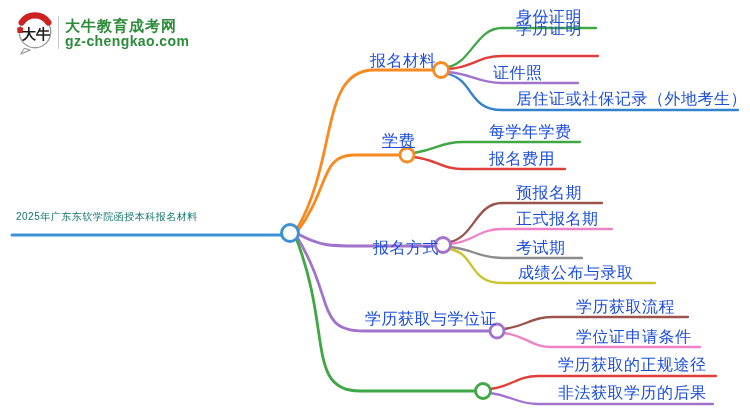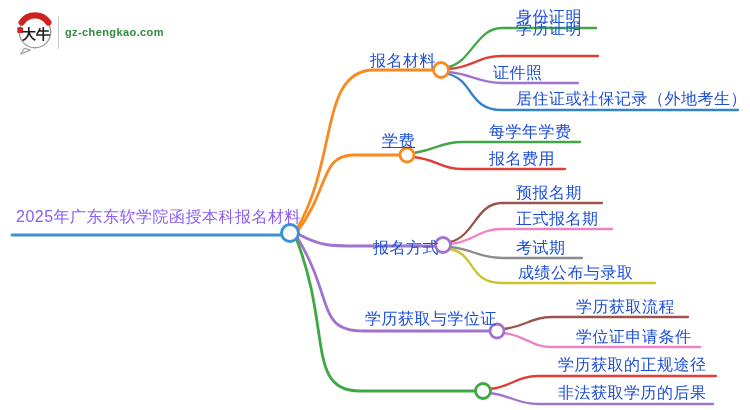--- a/index.html
+++ b/index.html
@@ -6,27 +6,27 @@
   body{
     width:750px;height:410px;background:#ffffff;overflow:hidden;
     font-family:"Liberation Sans","DejaVu Sans",sans-serif;
   }
   .canvas{position:relative;width:750px;height:410px;background:#fff;}
   .mindmap-svg{position:absolute;left:0;top:0;}
   .label{
     position:absolute;color:#1d4ed8;font-size:16px;line-height:18px;
     white-space:nowrap;letter-spacing:0.5px;
   }
-  .root-label{font-size:16px;color:#8b5cf6;}
+  .root-label{font-size:10px;color:#0f766e;}
   
   .logo{position:absolute;left:14px;top:9px;display:flex;align-items:center;}
   .logo-icon{width:42px;height:46px;}
   .logo-divider{width:1px;height:33px;background:#c9c9c9;margin:0 6px 0 2px;}
   .logo-title{font-weight:bold;font-size:15px;letter-spacing:1px;line-height:19px;}
-  .logo-sub{font-weight:bold;font-size:11px;letter-spacing:0.4px;line-height:13px;}
+  .logo-sub{font-weight:bold;font-size:14px;letter-spacing:0.4px;line-height:13px;}
 </style>
 </head>
 <body>
 
 <div class="canvas">
 
   <svg class="mindmap-svg" width="750" height="410" viewBox="0 0 750 410">
     <g fill="none" stroke-linecap="round" stroke-linejoin="round">
 
       <path d="M 12 235 L 281 235" stroke-width="3" stroke="#3b93d6"></path>
@@ -94,17 +94,18 @@
   <div class="logo">
     <svg class="logo-icon" viewBox="0 0 44 48">
       <circle cx="22" cy="24" r="16.5" fill="#ffffff" stroke="#9a9a9a" stroke-width="1.4"></circle>
       <path d="M 11 41 L 7 47 L 17 43 Z" fill="#ffffff" stroke="#9a9a9a" stroke-width="1.2" stroke-linejoin="round"></path>
       <path d="M 8 14 A 17 17 0 0 1 36 14" fill="none" stroke-width="6.5" stroke-linecap="round" stroke="#cc2222"></path>
       <rect x="3.5" y="19" width="6" height="6" rx="1" fill="#cc2222"></rect>
       <text x="23" y="31" text-anchor="middle" font-family="'Liberation Serif','DejaVu Serif',serif" font-size="15" font-weight="bold" fill="#1c1c1c">大牛</text>
     </svg>
     <div class="logo-divider"></div>
     <div>
+      <div class="logo-title" style="color: rgb(46, 139, 60);">大牛教育成考网</div>
       <div class="logo-sub" style="color: rgb(46, 139, 60);">gz-chengkao.com</div>
     </div>
   </div>
 
 </div>
 
 </body></html>

